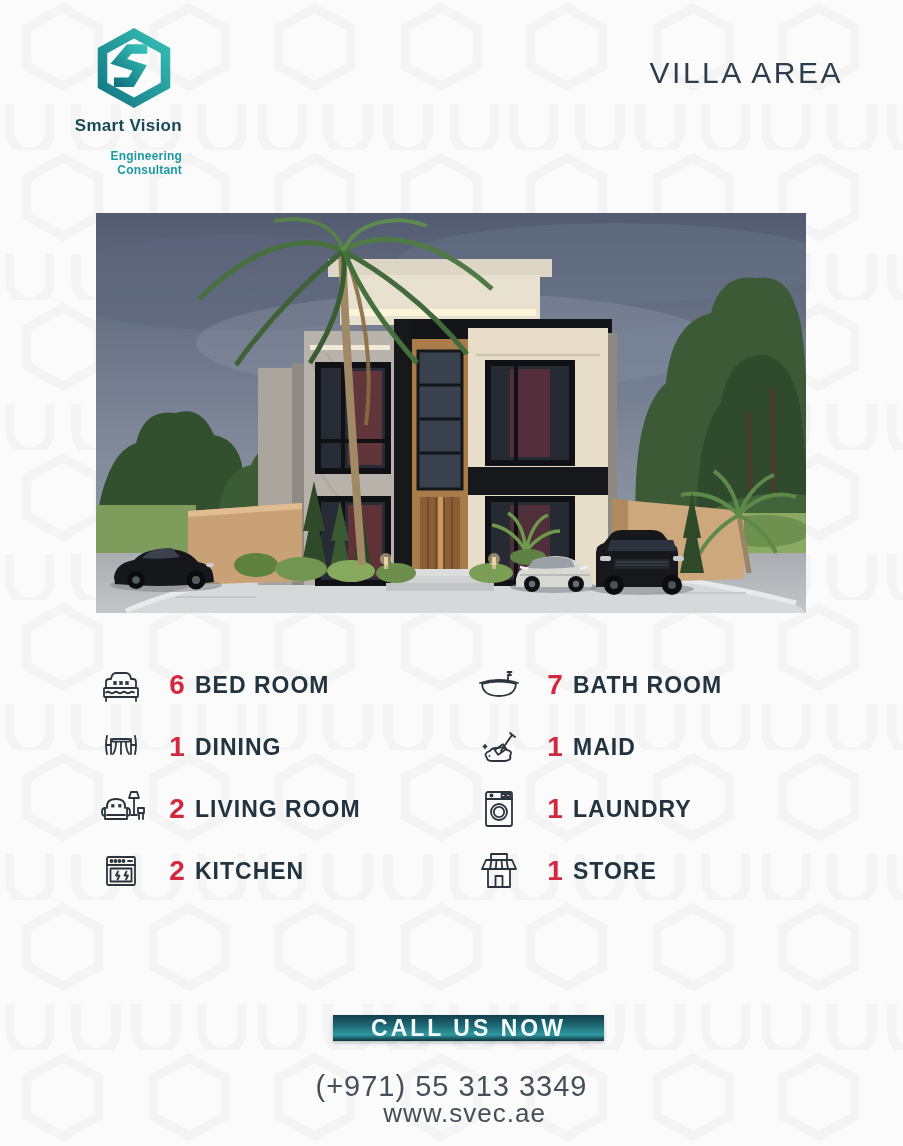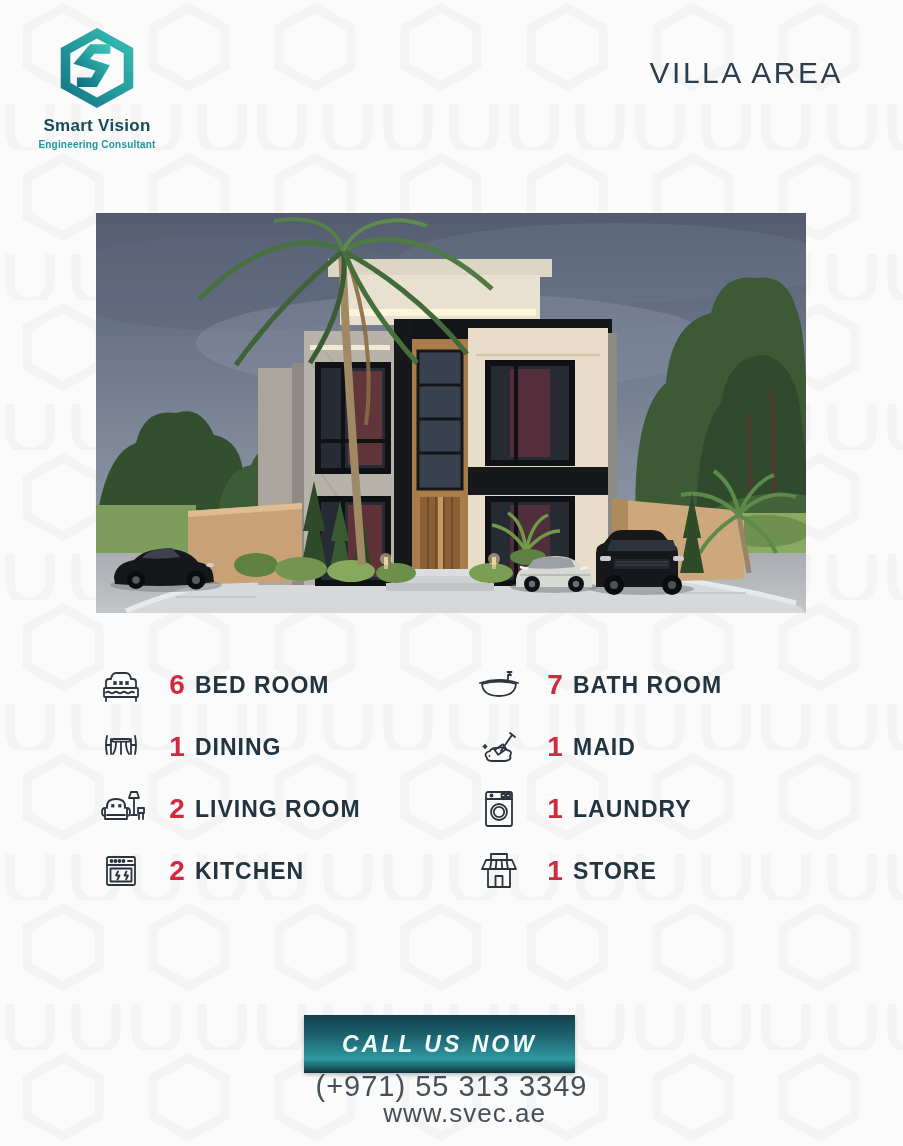--- a/index.html
+++ b/index.html
@@ -2,46 +2,46 @@
 <html><head>
 <meta charset="utf-8">
 <style>
   html,body{margin:0;padding:0;}
   body{font-family:"Liberation Sans", sans-serif; background:#e8e8e8;}
   .page{position:relative;width:903px;height:1146px;background:#fbfbfc;overflow:hidden;margin:0 auto;}
   .bg-pattern{position:absolute;inset:0;z-index:0;}
   .layer{position:absolute;z-index:1;}
 
   
-  .logo{left:32px;top:26px;width:130px;text-align:center;}
+  .logo{left:52px;top:26px;width:130px;text-align:right;}
   .brand-name{font-size:17px;font-weight:700;color:#174a58;letter-spacing:.3px;margin-top:2px;}
-  .brand-tagline{font-size:10px;font-weight:600;color:#1b9aa3;letter-spacing:.2px;margin-top:3px;}
+  .brand-tagline{font-size:12px;font-weight:600;color:#1b9aa3;letter-spacing:.2px;margin-top:13px;}
 
   
   .villa-area{right:60px;top:56px;text-align:right;color:#2c3e4e;}
   .va-label{font-size:30px;font-weight:500;letter-spacing:2.5px;}
   .va-row{display:flex;align-items:baseline;justify-content:center;gap:9px;margin-top:2px;}
   .va-value{font-size:40px;font-weight:800;letter-spacing:.5px;}
   .va-unit{font-size:15px;font-weight:700;}
 
   
   .hero{left:96px;top:213px;width:710px;height:400px;}
   .hero svg{display:block;}
 
   
   .features{left:96px;top:662px;width:716px;display:grid;grid-template-columns:1fr 1fr;grid-auto-rows:46px;row-gap:16px;column-gap:40px;}
   .feature{display:flex;align-items:center;}
   .ficon{width:50px;height:46px;display:flex;align-items:center;justify-content:center;flex:0 0 50px;}
   .fnum{font-size:28px;font-weight:700;color:#d22940;margin-left:22px;min-width:18px;text-align:center;}
   .flabel{font-size:23px;font-weight:700;color:#223440;letter-spacing:1px;margin-left:9px;white-space:nowrap;text-align:right;}
 
   
-  .cta{left:304px;top:1015px;width:271px;height:58px;display:flex;align-items:center;justify-content:center;
+  .cta{left:333px;top:1015px;width:271px;height:26px;display:flex;align-items:center;justify-content:center;
        background:linear-gradient(180deg,#123f4b 0%,#1d6571 38%,#2f99a1 76%,#0d333d 100%);
-       border:none;cursor:pointer;box-shadow:0 2px 4px rgba(0,0,0,.25);font-style:italic;}
+       border:none;cursor:pointer;box-shadow:0 2px 4px rgba(0,0,0,.25);}
   .cta span{color:#f2fbfb;font-size:23px;font-weight:600;letter-spacing:3px;font-family:"Liberation Sans",sans-serif;}
   .phone{top:1070px;left:0;width:903px;text-align:center;font-size:29px;color:#454f59;letter-spacing:1px;}
   .website{top:1098px;left:13px;width:903px;text-align:center;font-size:26px;color:#454f59;letter-spacing:1px;}
 </style>
 </head>
 <body>
 
 <div class="page">
 
   <svg class="bg-pattern" width="903" height="1146" aria-hidden="true">

